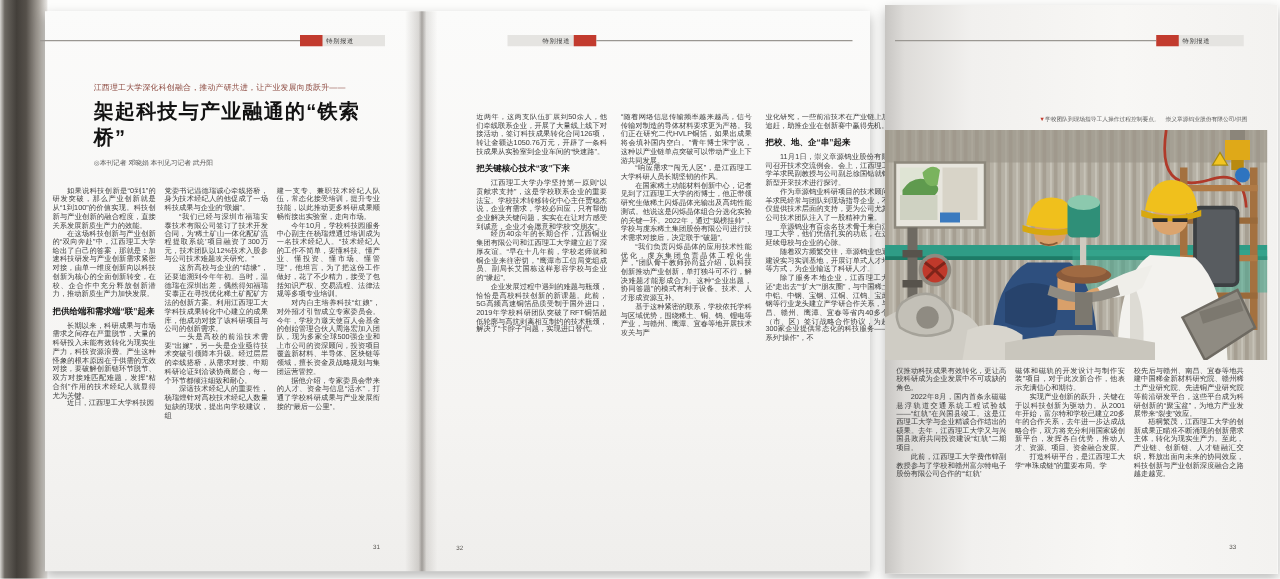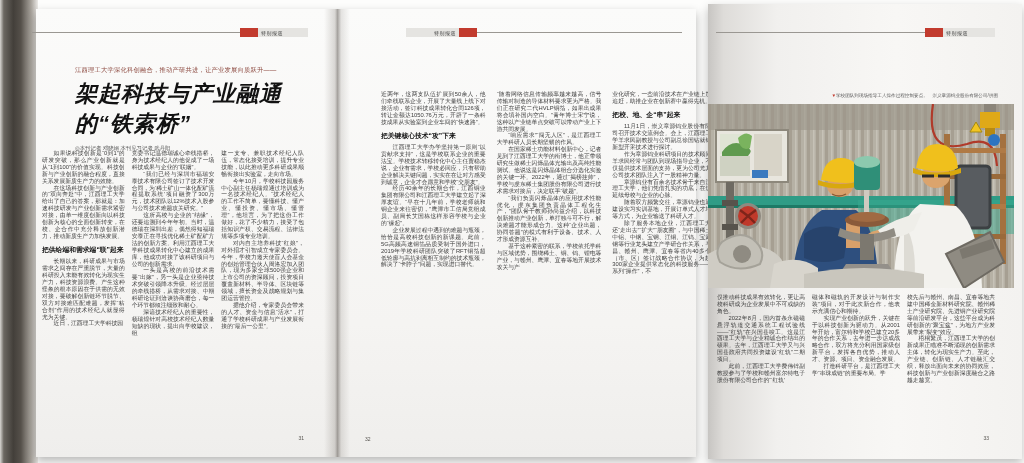--- a/index.html
+++ b/index.html
@@ -40,21 +40,21 @@
 
   
   .hdr-rule{position:absolute;height:1px;background:#9a9792;}
   .hdr-bar{position:absolute;height:9px;background:#e5e4e1;display:flex;align-items:center;}
   .hdr-red{width:18px;height:9px;flex:0 0 auto;}
   .hdr-label{font-size:5px;color:#3a3a3a;padding:0 3px;letter-spacing:.5px;white-space:nowrap;}
 
   
   #title-block{position:absolute;left:39px;top:57px;width:232px;}
   .kicker{font-size:6.3px;color:#8d4a40;letter-spacing:.2px;margin:0;}
-  .headline{font-size:22px;font-weight:bold;color:#121212;letter-spacing:1px;margin:4px 0 6px;font-style:italic;}
+  .headline{font-size:16px;font-weight:bold;color:#121212;letter-spacing:1px;margin:4px 0 6px;}
   .byline{font-size:5.4px;color:#5a5a5a;margin:0;}
 
   
   .columns{position:absolute;display:flex;overflow:hidden;}
   #page-31 .columns{left:6px;top:141px;width:262px;height:300px;gap:7px;}
   #page-32 .columns{left:39px;top:82px;width:336px;height:362px;gap:11px;}
   #page-33 .columns{left:9px;top:290px;width:278px;height:136px;gap:7px;}
   .col{flex:1 1 0;min-width:0;}
   .para{font-size:5.8px;line-height:6.9px;text-align:justify;color:#3d3d3d;margin:0;text-indent:2em;
         overflow-wrap:anywhere;}

